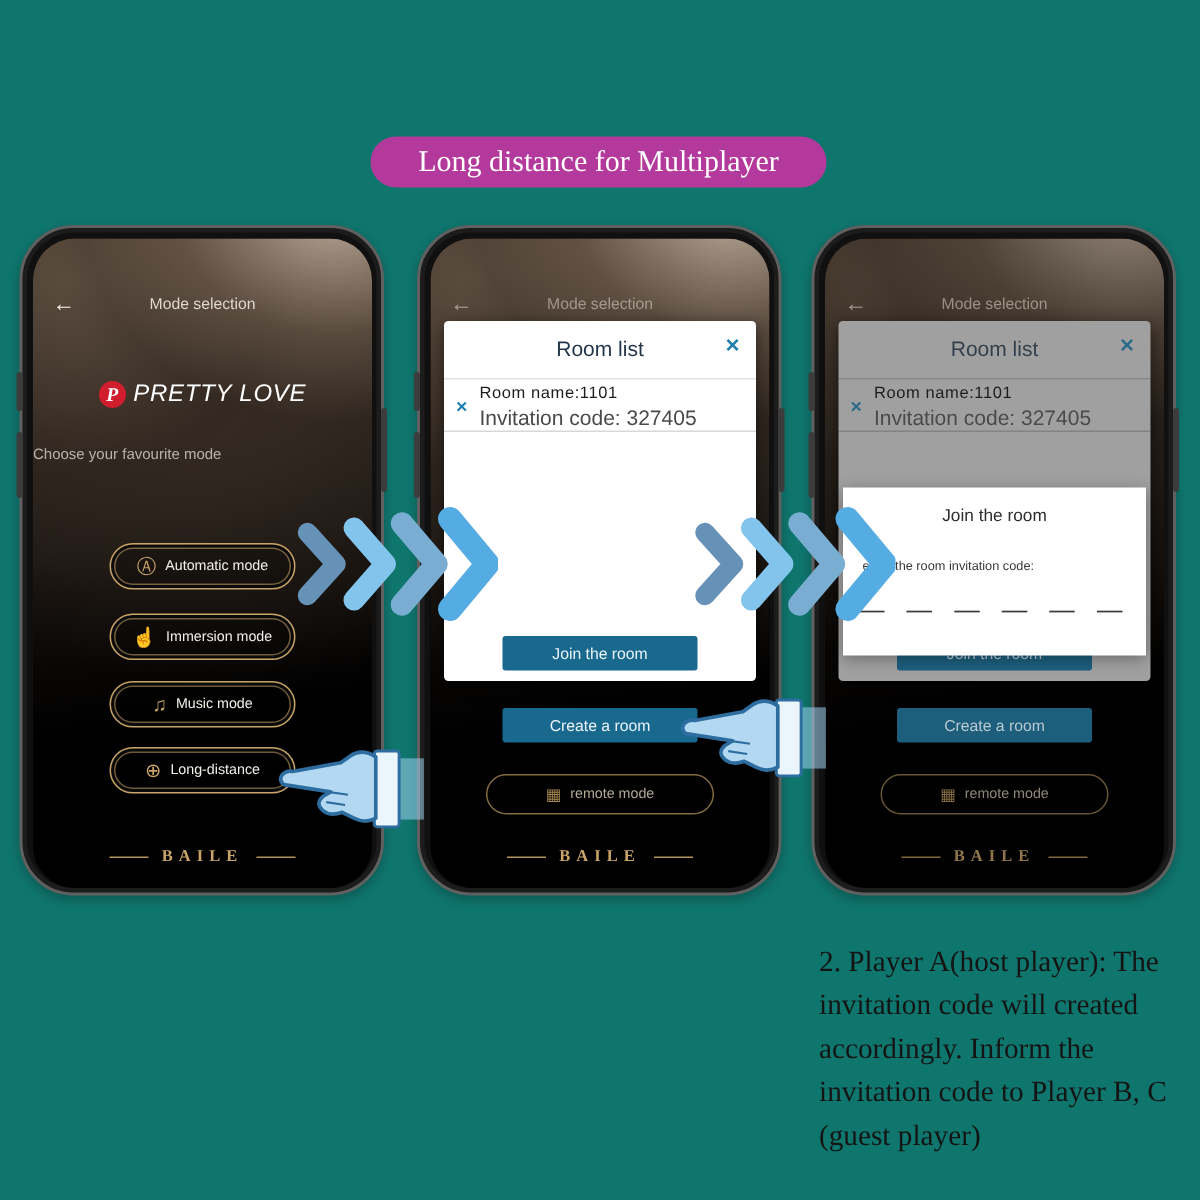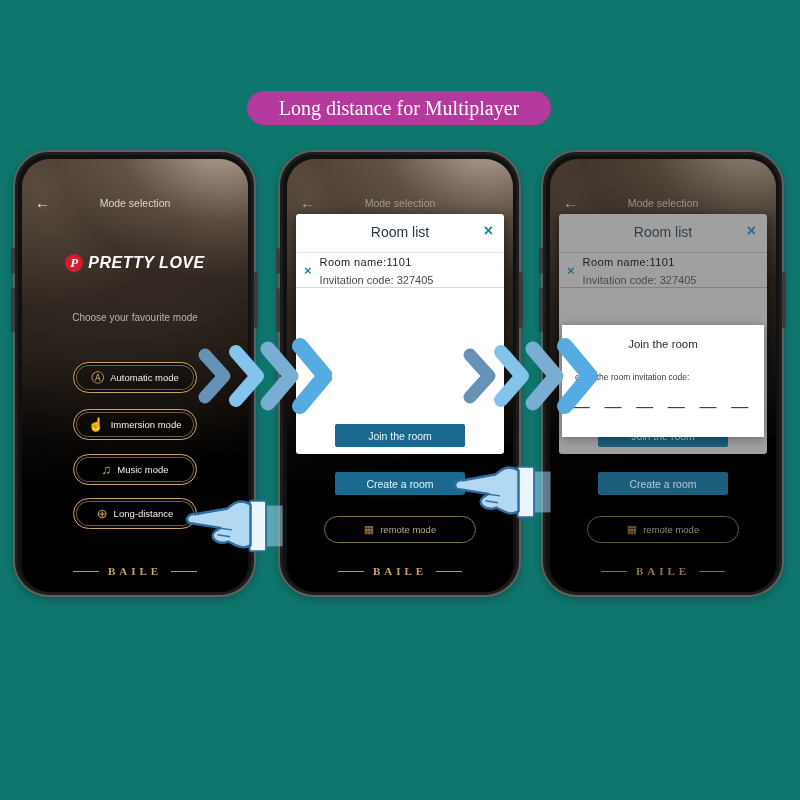--- a/index.html
+++ b/index.html
@@ -34,22 +34,22 @@
                 color:#ded7cc; font-size:10.5px; }
   .back-arrow { position:absolute; left:13px; top:-3px; color:#f2efe9; font-size:15px; }
   .dim-hdr { opacity:.55; }
 
   
   .logo { position:absolute; top:95px; left:0; right:0; display:flex;
           align-items:center; justify-content:center; gap:5px; }
   .logo-p { width:18px; height:18px; border-radius:50%; background:#d01e2f; color:#fff;
             font-family:"Liberation Serif", serif; font-style:italic; font-weight:bold;
             font-size:13px; display:flex; align-items:center; justify-content:center; }
-  .logo-name { color:#fff; font-weight:bold; font-style:italic; font-size:16px; letter-spacing:.5px; }
-  .choose { position:absolute; top:153px; left:0; right:0; text-align:center;
+  .logo-name { color:#fff; font-weight:normal; font-style:italic; font-size:16px; letter-spacing:.5px; }
+  .choose { position:absolute; top:139px; left:0; right:0; 
             color:#b9b3ab; font-size:10px; }
   .mode-btn { position:absolute; left:50%; transform:translateX(-50%); width:124px; height:31px;
               border:1px solid #c9a469; border-radius:17px;
               box-shadow:inset 0 0 0 2px #0a0a0a, inset 0 0 0 3px rgba(201,164,105,.55);
               display:flex; align-items:center; justify-content:center; gap:6px;
               color:#f2efe9; font-size:9.5px; background:rgba(0,0,0,.25); }
   .mode-icon { color:#c9a469; font-size:13px; line-height:1; }
   .baile { position:absolute; left:0; right:0; display:flex; align-items:center;
            justify-content:center; gap:9px; color:#c9a469;
            font-family:"Liberation Serif", serif; font-weight:bold;
@@ -64,21 +64,21 @@
   .grayed .dlg-title { color:#333f4b; }
   .dlg-close { position:absolute; right:11px; top:8px; color:#1f7fae; font-size:16px; font-weight:bold; }
   .grayed .dlg-close { color:#2b6b8a; }
   .room-row { position:absolute; left:0; right:0; top:38px; height:36px;
               border-top:1px solid #e2e2e2; border-bottom:1px solid #d8d8d8;
               display:flex; align-items:center; gap:8px; padding:0 8px; }
   .grayed .room-row { border-top-color:rgba(0,0,0,.15); border-bottom-color:rgba(0,0,0,.18); }
   .room-x { color:#1f7fae; font-size:13px; font-weight:bold; }
   .grayed .room-x { color:#2b6b8a; }
   .room-name { font-size:11px; color:#1d1d1d; letter-spacing:.4px; }
-  .room-code { font-size:11px; color:#4a4a4a; margin-top:3px; }
+  .room-code { font-size:14px; color:#4a4a4a; margin-top:3px; }
   .teal-btn { position:absolute; left:39px; width:130px; height:23px; background:#19698e;
               border-radius:2px; color:#eaf4f9; font-size:10.5px;
               display:flex; align-items:center; justify-content:center; }
   .teal-btn.join   { top:210px; }
   .teal-btn.create { top:258px; }
   .grayed .teal-btn { background:#1d5e7d; color:#b7c9d2; }
 
   
   .modal { position:absolute; left:12px; top:166px; width:202px; height:112px;
            background:#fff; box-shadow:0 2px 10px rgba(0,0,0,.35); z-index:5; }
@@ -249,14 +249,15 @@
     <path d="M3 27 Q0 31 4 34 L36 39 L31 42 Q25 47 31 52 Q36 56 44 53 L52 57 Q60 61 67 57 L67 15 Q58 9 50 14 L43 19 L10 25 Q6 24 3 27 Z" fill="#b3d9f2" stroke="#2e6da0" stroke-width="2.5" stroke-linejoin="round"></path>
     <path d="M34 39 L48 41 M33 46 L46 48" stroke="#2e6da0" stroke-width="1.5" fill="none"></path>
   </svg>
   <svg class="hand hand2" width="100" height="70" viewBox="0 0 100 72">
     <rect x="80" y="16" width="20" height="42" fill="#9fd0ef" opacity="0.55"></rect>
     <rect x="66" y="11" width="17" height="52" rx="2" fill="#eaf5fc" stroke="#2e6da0" stroke-width="2"></rect>
     <path d="M3 27 Q0 31 4 34 L36 39 L31 42 Q25 47 31 52 Q36 56 44 53 L52 57 Q60 61 67 57 L67 15 Q58 9 50 14 L43 19 L10 25 Q6 24 3 27 Z" fill="#b3d9f2" stroke="#2e6da0" stroke-width="2.5" stroke-linejoin="round"></path>
     <path d="M34 39 L48 41 M33 46 L46 48" stroke="#2e6da0" stroke-width="1.5" fill="none"></path>
   </svg>
 
+  <div class="step step2">2. Player A(host player): The invitation code will created accordingly. Inform the invitation code to Player B, C (guest player)</div>
 
 </div>
 
 </body></html>

